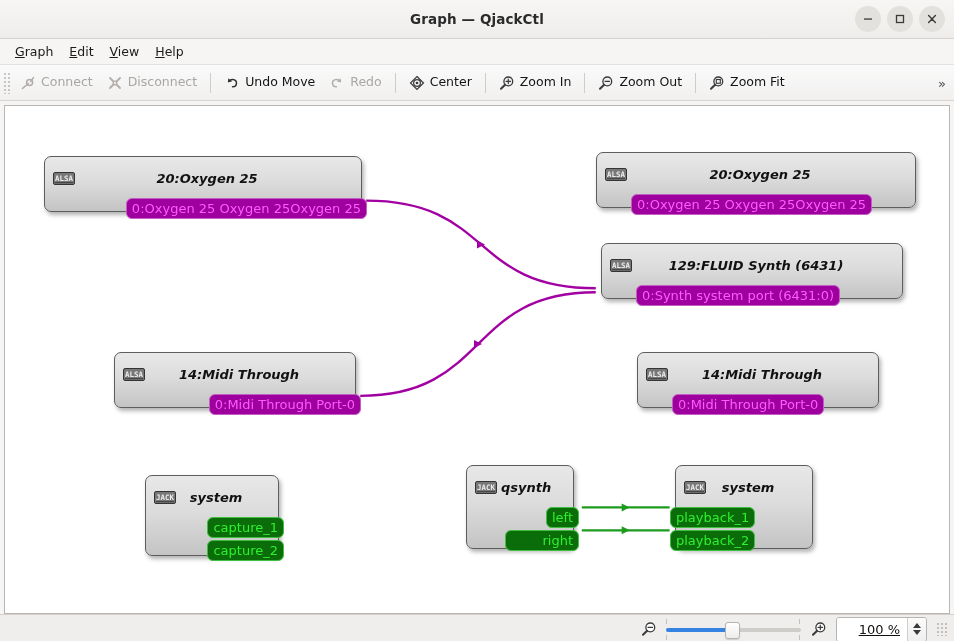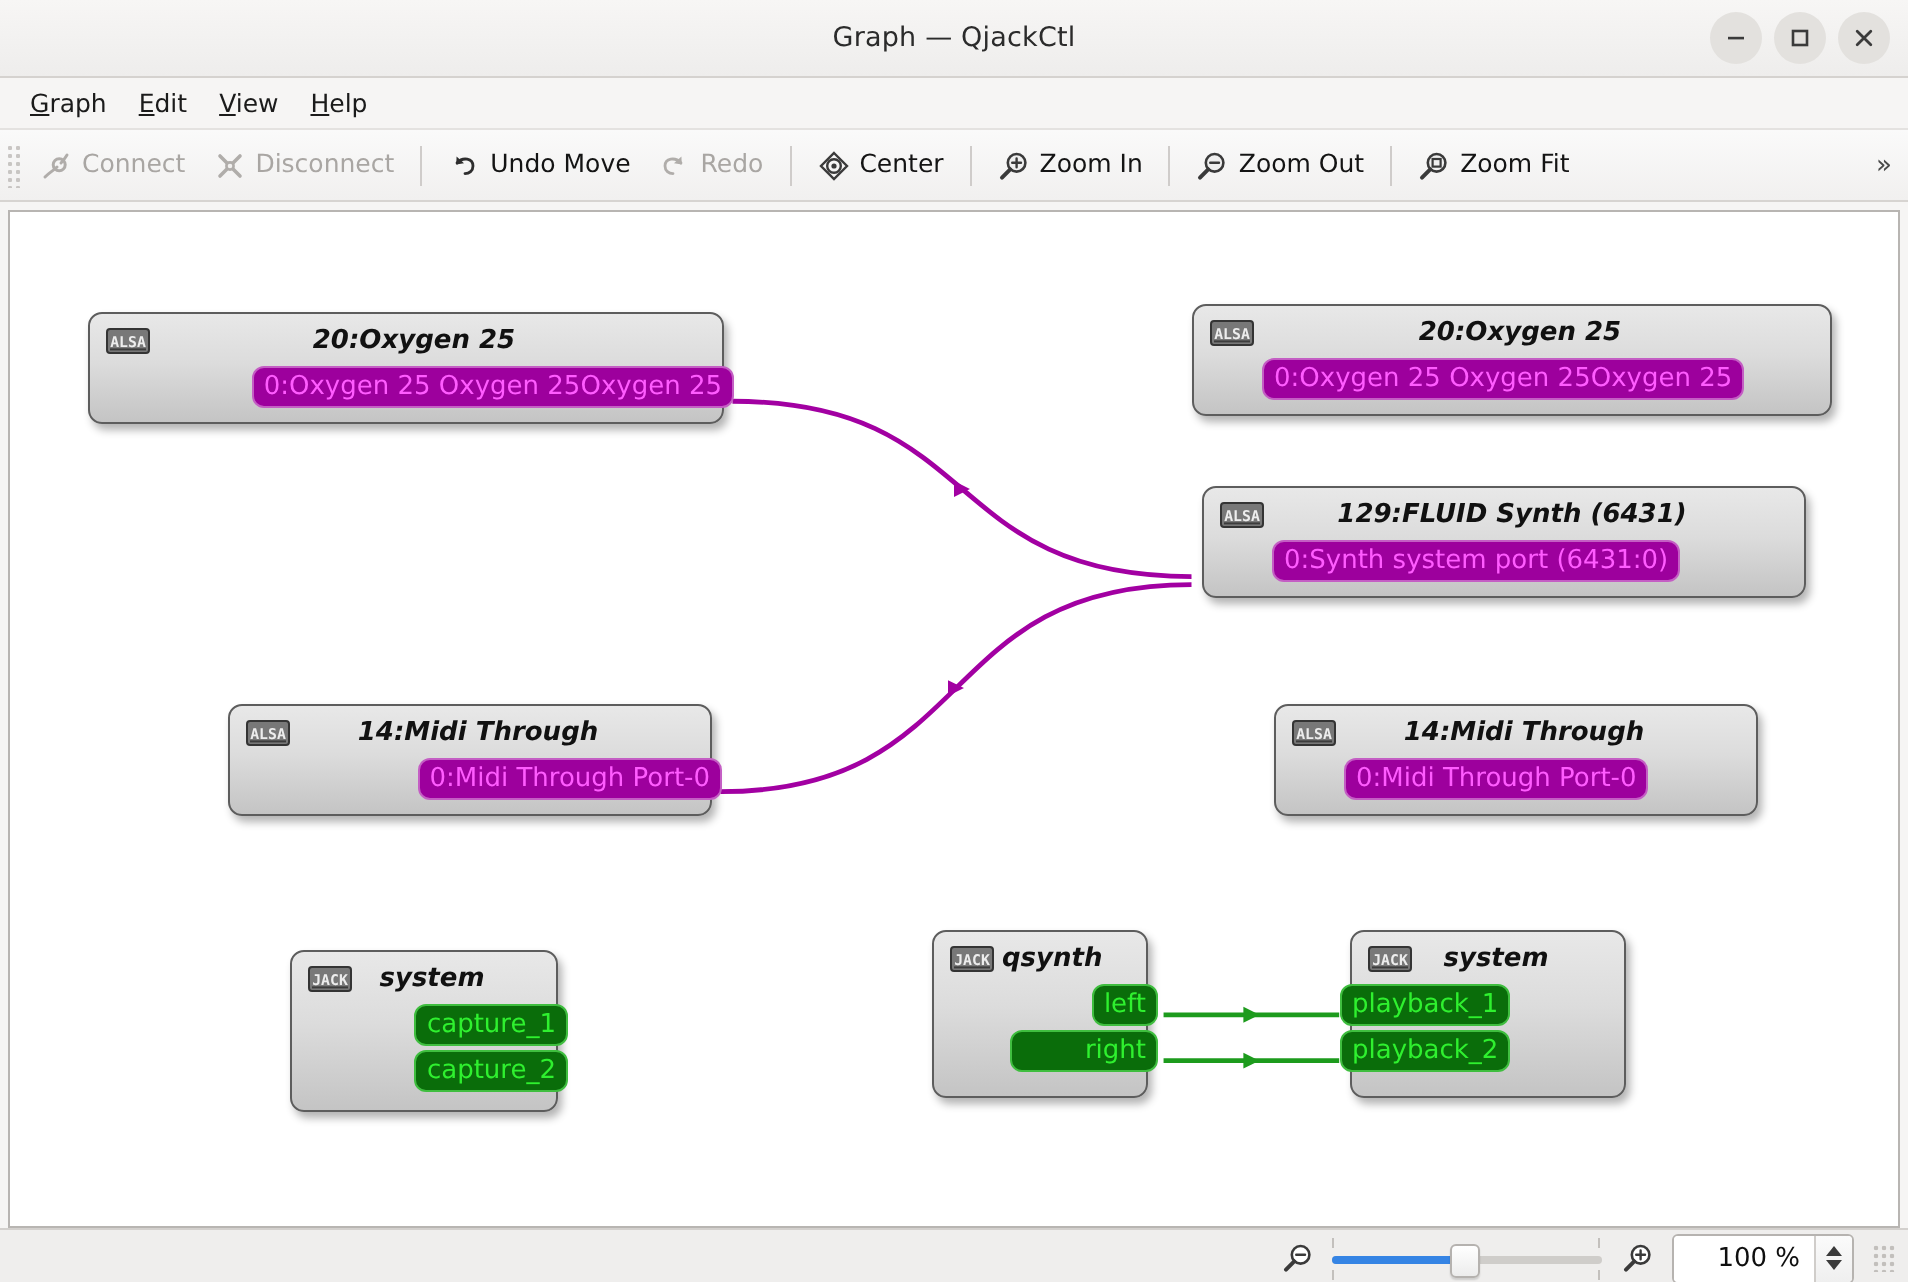--- a/index.html
+++ b/index.html
@@ -32,21 +32,21 @@
     height: 38px;
     flex: 0 0 38px;
     background: linear-gradient(#f7f6f5, #eeedec);
     border-bottom: 1px solid #d5d2cf;
     display: flex;
     align-items: center;
     justify-content: center;
   }
   .titlebar-title {
     font-size: 13.5px;
-    font-weight: normal;
+    font-weight: bold;
     color: #2b2b2b;
     letter-spacing: 0.1px;
   }
   .win-buttons {
     position: absolute;
     right: 9px;
     top: 0;
     height: 38px;
     display: flex;
     align-items: center;
@@ -167,22 +167,23 @@
     box-sizing: border-box;
     border: 1px solid #5d5d5d;
     border-radius: 7px;
     background: linear-gradient(#e8e8e8 0%, #dcdcdc 45%, #c4c4c4 100%);
     box-shadow: 2px 3px 4px rgba(0,0,0,0.30);
   }
   .node-head {
     position: relative;
     height: 26px;
     display: flex;
-    align-items: center;
+    align-items: flex-start;
     padding: 0 8px;
+    margin-top: 15px;
   }
   .node-title {
     flex: 1 1 auto;
     text-align: center;
     font-size: 13px;
     font-weight: bold;
     color: #111;
     line-height: 1;
     padding-right: 14px;
     font-style: italic;
@@ -302,20 +303,21 @@
   }
   .spin-value {
     min-width: 56px;
     padding: 0 7px;
     display: flex;
     align-items: center;
     justify-content: flex-end;
     font-size: 13px;
     color: #0f0f0f;
     background: #ffffff;
+    text-decoration: underline;
   }
   .spin-arrows {
     width: 18px;
     border-left: 1px solid #d0cdca;
     background: linear-gradient(#fbfbfb, #efefef);
     display: flex;
     flex-direction: column;
     align-items: center;
     justify-content: center;
     gap: 2px;

